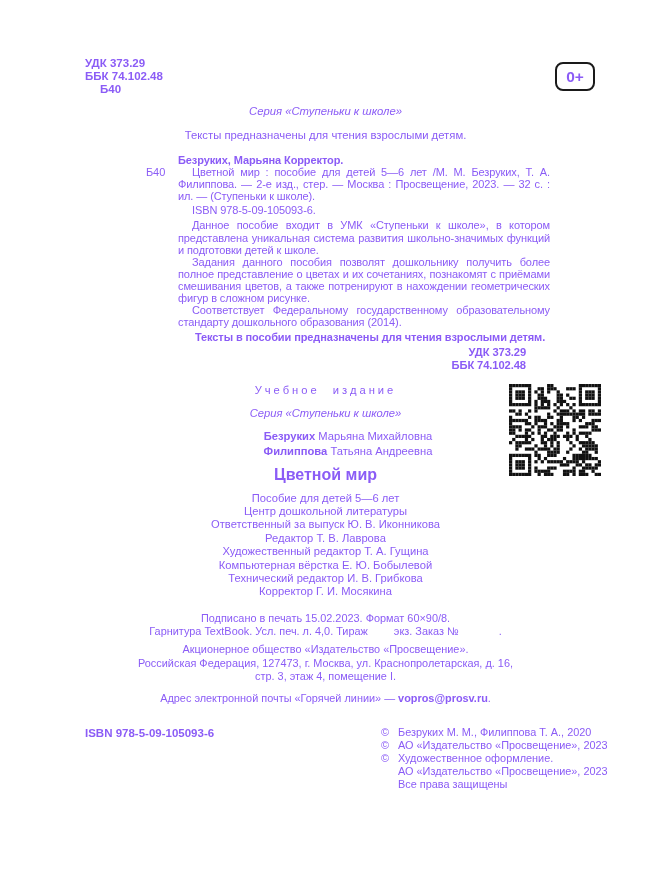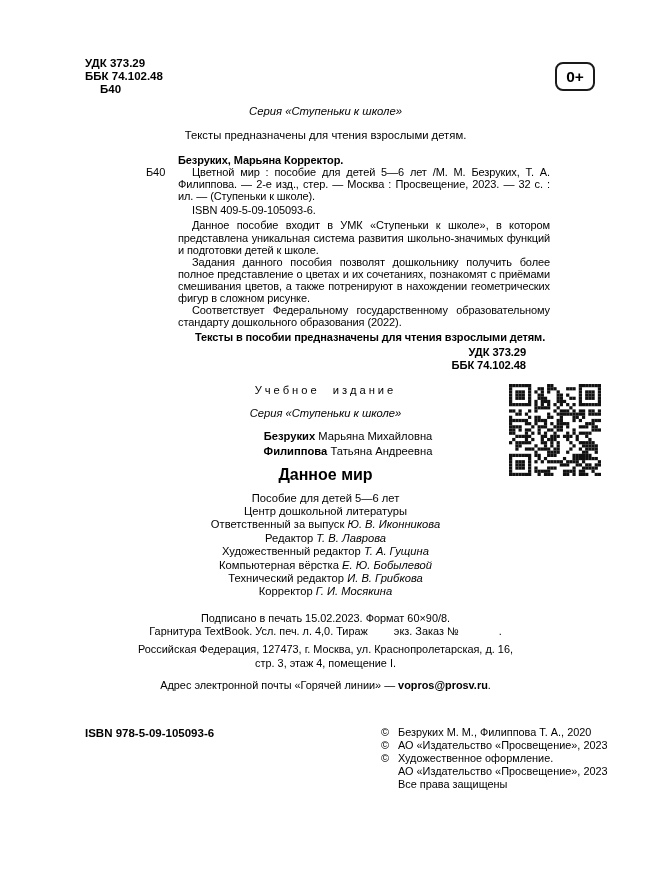--- a/index.html
+++ b/index.html
@@ -1,21 +1,21 @@
 <!DOCTYPE html>
 <html><head>
 <meta charset="utf-8">
 <style>
   html,body{margin:0;padding:0;background:#e8e8e8;}
   .page{
     position:relative;
     width:650px;height:877px;
     margin:0 auto;
     background:#ffffff;
-    color:#000000;
+    color:#8b5cf6;
     font-family:"Liberation Sans","DejaVu Sans",sans-serif;
     overflow:hidden;
   }
   
   .udc-top{
     position:absolute;top:57px;left:85px;
     font-size:11.5px;line-height:13px;font-weight:bold;
   }
   .udc-top .code-line{padding-left:15px;}
   
@@ -48,21 +48,21 @@
   }
   
   .imprint{top:384px;font-size:11.2px;line-height:13px;}
   .edition-type{letter-spacing:3px;word-spacing:7px;}
   .imprint-series{font-style:italic;margin-top:10px;}
   .author-lines{margin-top:9px;line-height:14.5px;}
   .author-surname{font-weight:bold;margin-left:45px;}
   .imprint-title{font-weight:bold;font-size:16px;margin-top:10px;}
   .imprint-subtitle{margin-top:11px;text-align:center;}
   .staff{margin-top:0;line-height:13.4px;}
-  .staff-name{font-style:italic;}
+  .staff-name{}
   
   .qr{position:absolute;top:384px;left:509px;width:92px;height:92px;}
   
   .print-info{top:612px;font-size:10.9px;line-height:13.2px;}
   .gap1{display:inline-block;width:26px;}
   .gap2{display:inline-block;width:40px;}
   .publisher-group{margin-top:5px;}
   .email-line{margin-top:9px;}
   .email{font-weight:bold;}
   
@@ -92,24 +92,24 @@
 
   <div class="center-col series-note">Серия «Ступеньки к школе»</div>
   <div class="center-col read-note">Тексты предназначены для чтения взрослыми детям.</div>
 
   <div class="card">
     <div class="card-heading">Безруких, Марьяна Корректор.</div>
     <div class="card-desc-wrap">
       <span class="card-code">Б40</span>
       <p class="card-desc">Цветной мир : пособие для детей 5—6 лет /М. М. Безруких, Т. А. Филиппова. — 2-е изд., стер. — Москва : Просвещение, 2023. — 32 с. : ил. — (Ступеньки к школе).</p>
     </div>
-    <div class="card-isbn">ISBN 409-5-09-105093-6.</div>
+    <div class="card-isbn">ISBN 978-5-09-105093-6.</div>
     <p class="annot">Данное пособие входит в УМК «Ступеньки к школе», в котором представлена уникальная система развития школьно-значимых функций и подготовки детей к школе.</p>
     <p class="annot">Задания данного пособия позволят дошкольнику получить более полное представление о цветах и их сочетаниях, познакомят с приёмами смешивания цветов, а также потренируют в нахождении геометрических фигур в сложном рисунке.</p>
-    <p class="annot">Соответствует Федеральному государственному образовательному стандарту дошкольного образования (2022).</p>
+    <p class="annot">Соответствует Федеральному государственному образовательному стандарту дошкольного образования (2014).</p>
     <p class="annot-last">Тексты в пособии предназначены для чтения взрослыми детям.</p>
     <div class="card-udc-right">
       <div>УДК 373.29</div>
       <div>ББК 74.102.48</div>
     </div>
   </div>
 
   <div class="qr" id="qr"><svg xmlns="http://www.w3.org/2000/svg" width="92" height="92" viewBox="0 0 92 92">
         <rect width="92" height="92" fill="#ffffff"></rect>
         <rect x="0.00" y="0.00" width="3.22" height="3.22" fill="#111"></rect>
@@ -538,39 +538,40 @@
     <div class="author-lines">
       <div>
         <span class="author-surname">Безруких</span>
         <span>Марьяна Михайловна</span>
       </div>
       <div>
         <span class="author-surname">Филиппова</span>
         <span>Татьяна Андреевна</span>
       </div>
     </div>
-    <div class="imprint-title">Данное мир</div>
+    <div class="imprint-title">Цветной мир</div>
     <div class="imprint-subtitle">Пособие для детей 5—6 лет</div>
     <div class="staff">
       <div><span>Центр дошкольной литературы</span></div>
       <div><span>Ответственный за выпуск</span> <span class="staff-name">Ю. В. Иконникова</span></div>
       <div><span>Редактор</span> <span class="staff-name">Т. В. Лаврова</span></div>
       <div><span>Художественный редактор</span> <span class="staff-name">Т. А. Гущина</span></div>
       <div><span>Компьютерная вёрстка</span> <span class="staff-name">Е. Ю. Бобылевой</span></div>
       <div><span>Технический редактор</span> <span class="staff-name">И. В. Грибкова</span></div>
       <div><span>Корректор</span> <span class="staff-name">Г. И. Мосякина</span></div>
     </div>
   </div>
 
   <div class="center-col print-info">
     <div>Подписано в печать 15.02.2023. Формат 60×90/8.</div>
     <div>
       <span>Гарнитура TextBook. Усл. печ. л. 4,0. Тираж</span><span class="gap1"></span><span>экз. Заказ №</span><span class="gap2"></span><span>.</span>
     </div>
     <div class="publisher-group">
+      <div>Акционерное общество «Издательство «Просвещение».</div>
       <div>Российская Федерация, 127473, г. Москва, ул. Краснопролетарская, д. 16,</div>
       <div>стр. 3, этаж 4, помещение I.</div>
     </div>
     <div class="email-line">
       <span>Адрес электронной почты «Горячей линии» — </span><span class="email">vopros@prosv.ru</span><span>.</span>
     </div>
   </div>
 
   <div class="footer-isbn">ISBN 978-5-09-105093-6</div>
   <div class="footer-copy">

